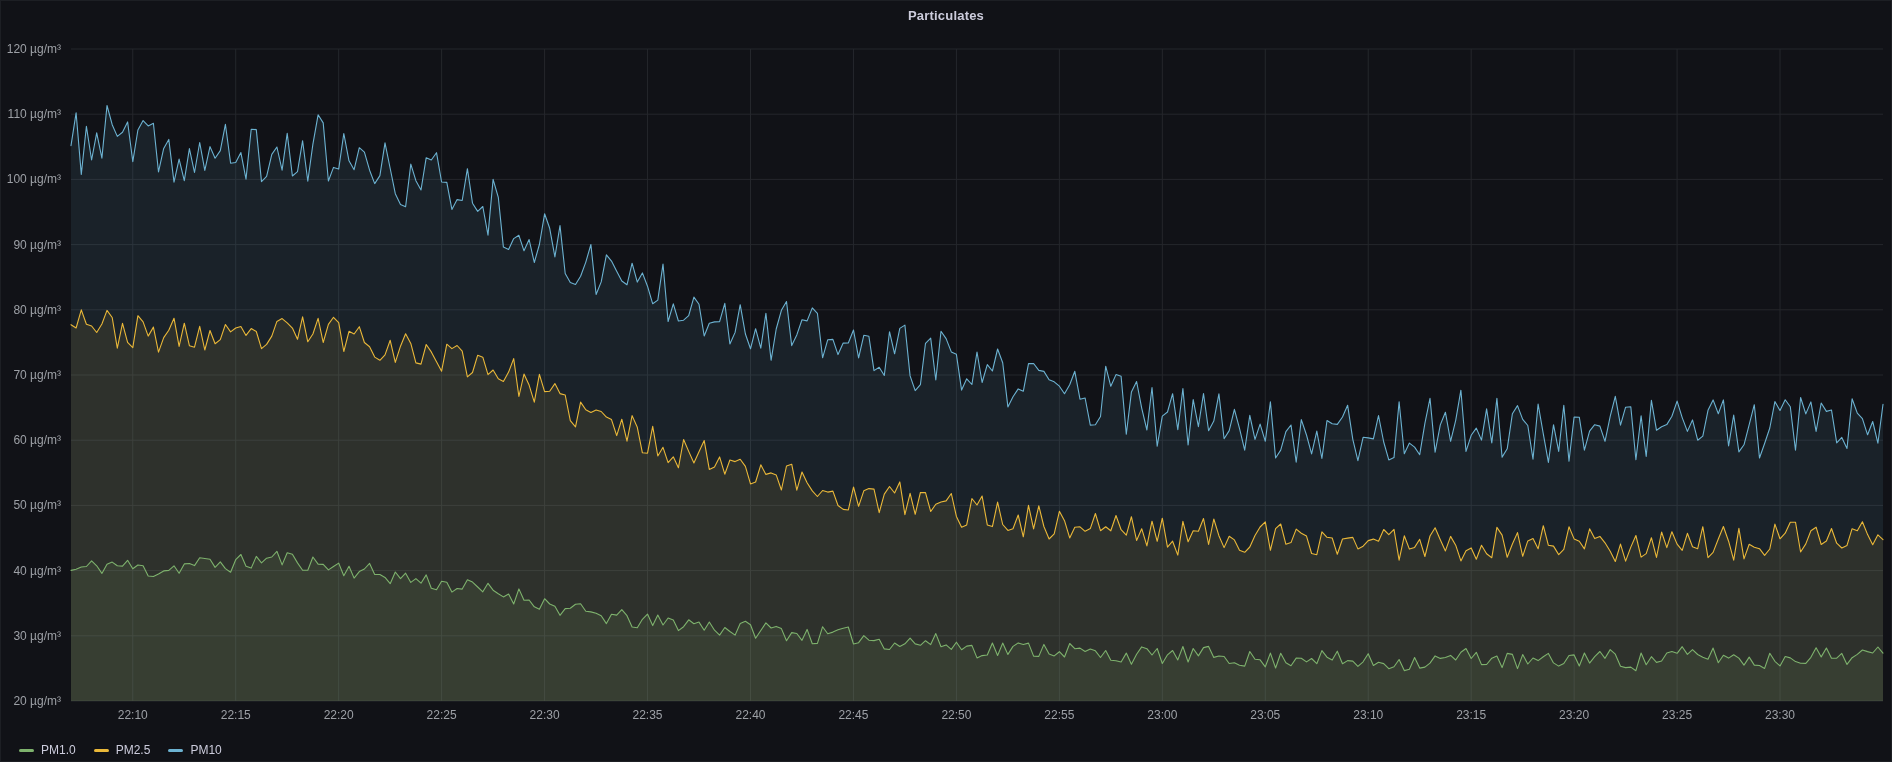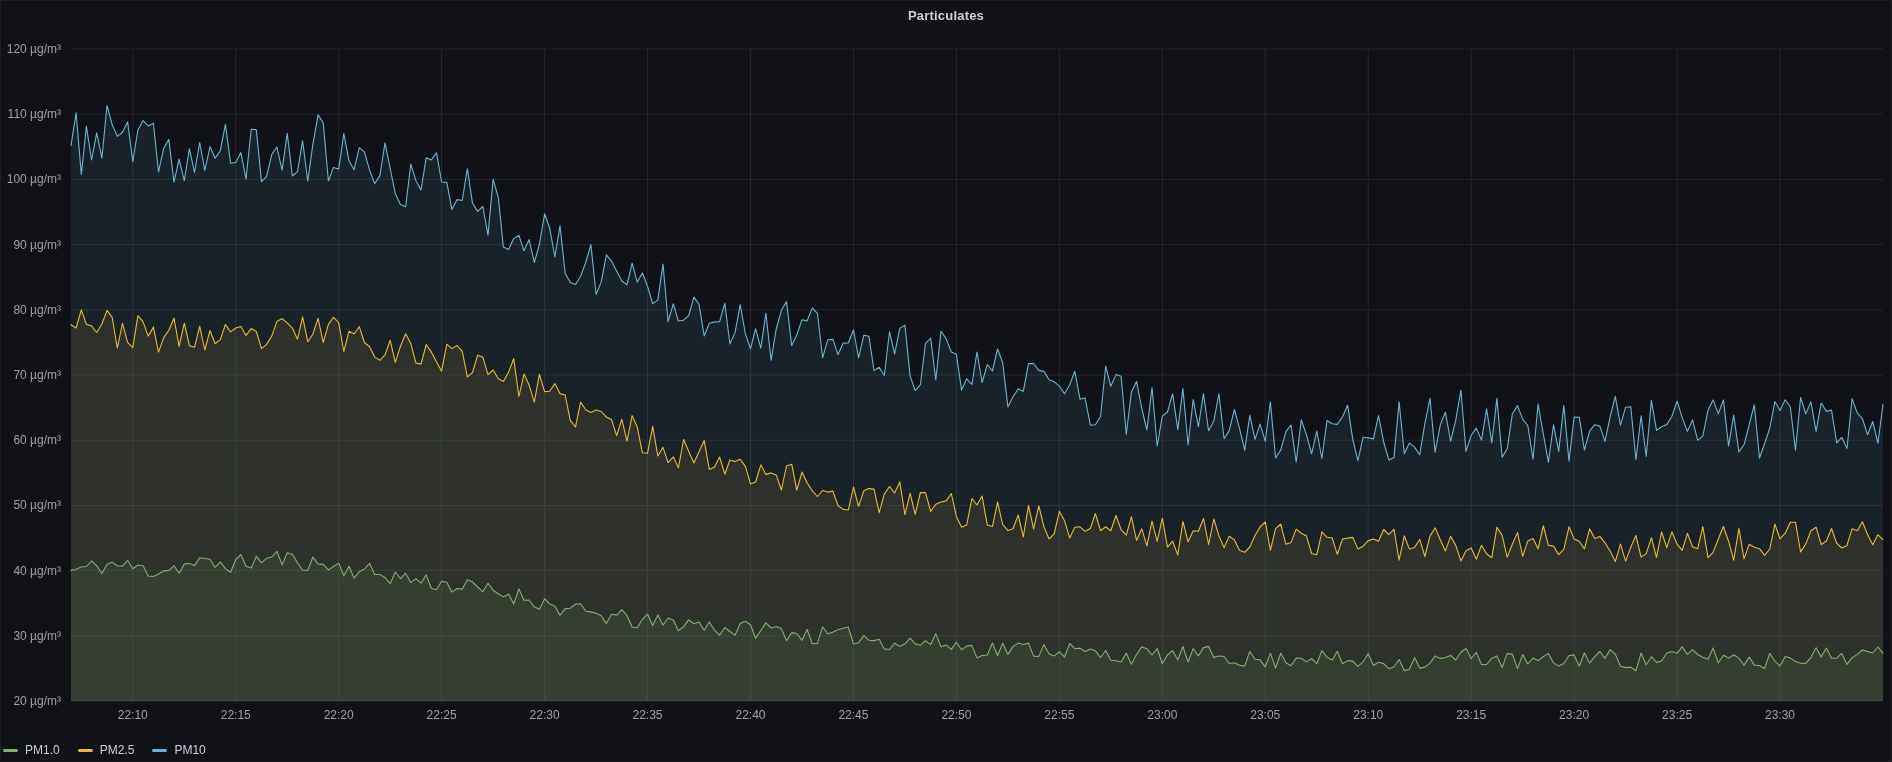--- a/index.html
+++ b/index.html
@@ -17,21 +17,21 @@
   }
   .panel-title{
     color:#ccccdc;font-size:13px;font-weight:700;letter-spacing:.2px;
   }
   .chart-wrap{flex:1 1 auto;position:relative;}
   svg{display:block;}
   svg text{font-family:"Liberation Sans",sans-serif;font-size:12px;fill:#9da0a6;}
   .legend{
     flex:0 0 26px;height:26px;
     display:flex;align-items:center;gap:18px;
-    padding-left:2px;
+    padding-left:18px;
   }
   .legend-item{display:flex;align-items:center;gap:7px;cursor:pointer;}
   .legend-swatch{display:inline-block;width:15px;height:3px;border-radius:2px;background:#888;}
   .legend-label{color:#ccccdc;font-size:12px;line-height:1;}
 </style>
 </head>
 <body>
 
 <div class="panel">
   <div class="panel-header">

